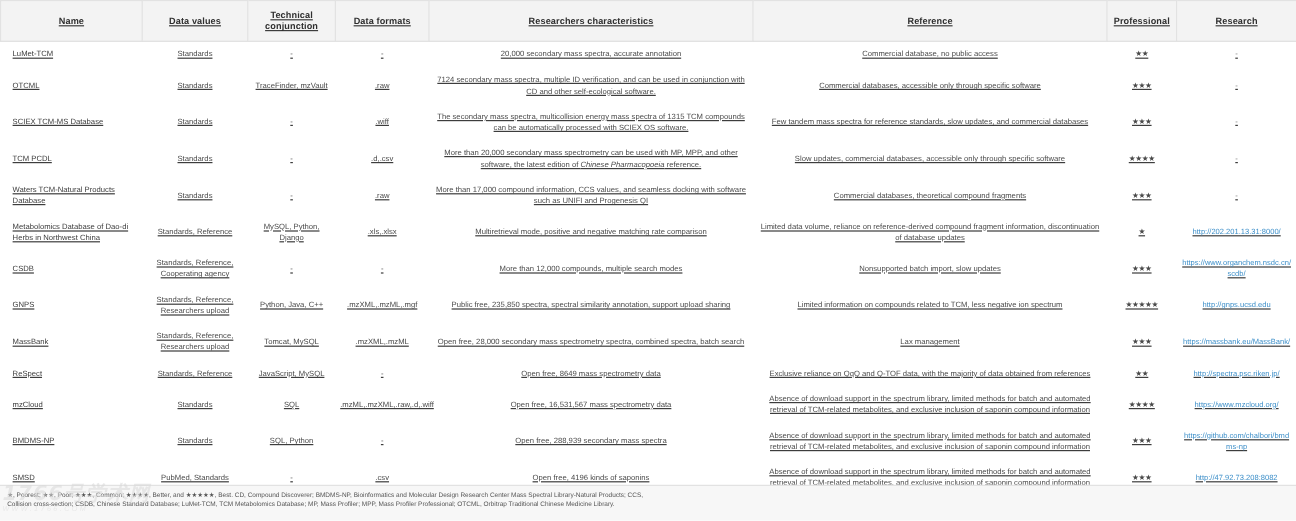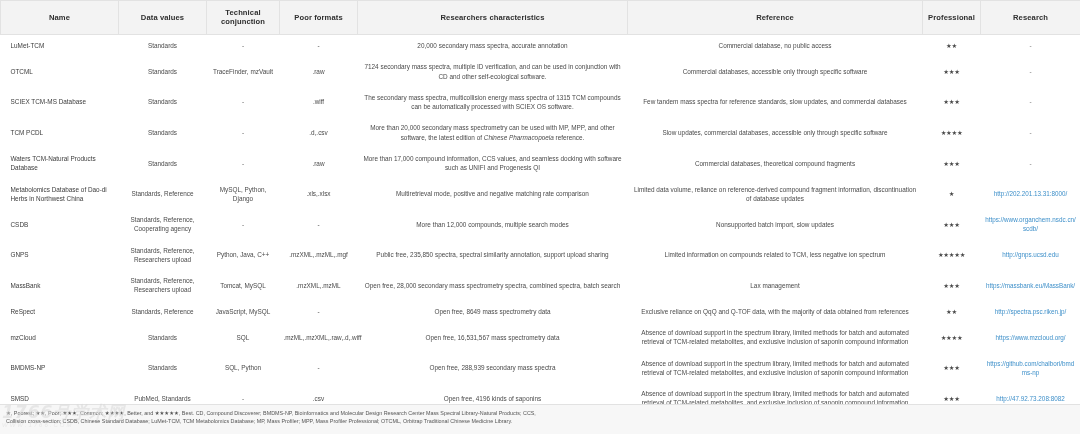--- a/index.html
+++ b/index.html
@@ -19,20 +19,21 @@
   .table-wrap {
     width: 1080px;
     box-sizing: border-box;
     padding: 0;
   }
 
   table.db-table {
     width: 1080px;
     border-collapse: collapse;
     table-layout: fixed;
+    text-decoration: underline;
   }
 
   table.db-table thead th {
     background: #f3f3f3;
     border: 1px solid #e2e2e2;
     font-size: 7.6px;
     font-weight: bold;
     color: #2f2f2f;
     text-align: center;
     vertical-align: middle;
@@ -142,21 +143,21 @@
       <col class="c-func">
         <col class="c-limit">
         <col class="c-friend">
         <col class="c-site">
     </colgroup>
     <thead>
       <tr>
         <th>Name</th>
         <th>Data values</th>
         <th>Technical conjunction</th>
-        <th>Poor formats</th>
+        <th>Data formats</th>
         <th>Researchers characteristics</th>
         <th>Reference</th>
         <th>Professional</th>
         <th>Research</th>
       </tr>
     </thead>
     <tbody id="table-body">
         <tr>
           <td class="name-cell">LuMet-TCM</td>
           <td>Standards</td>

